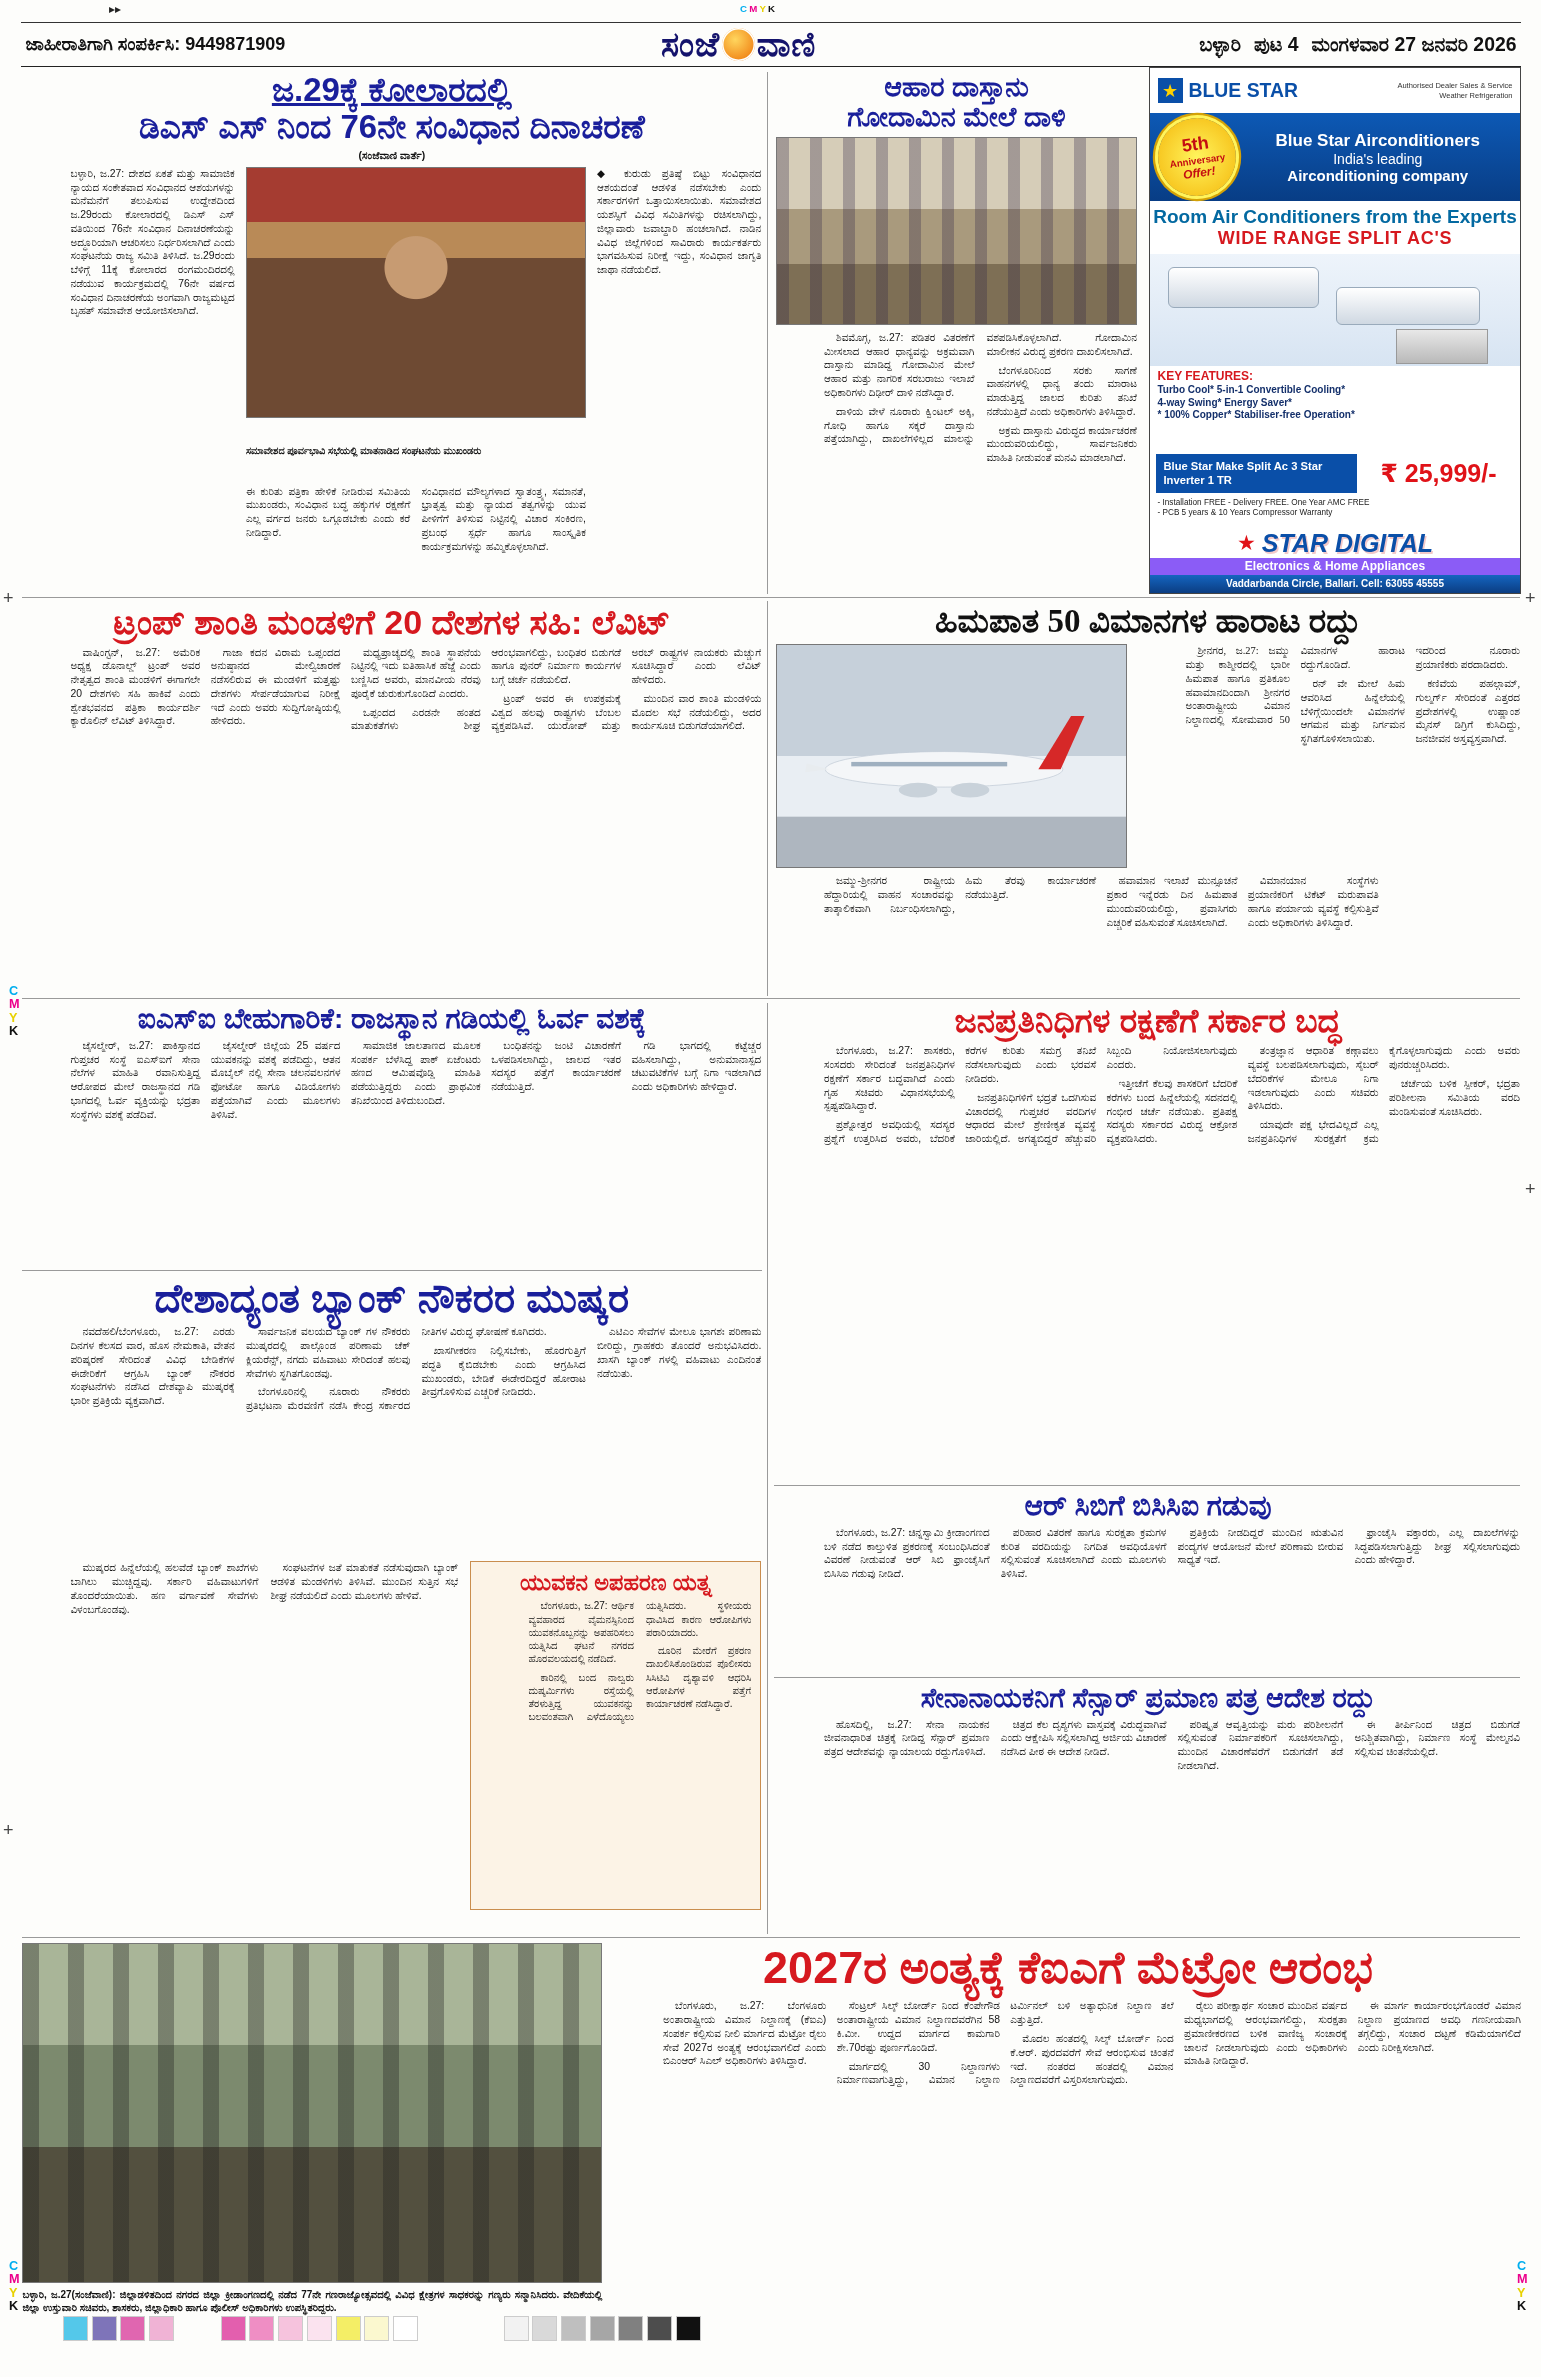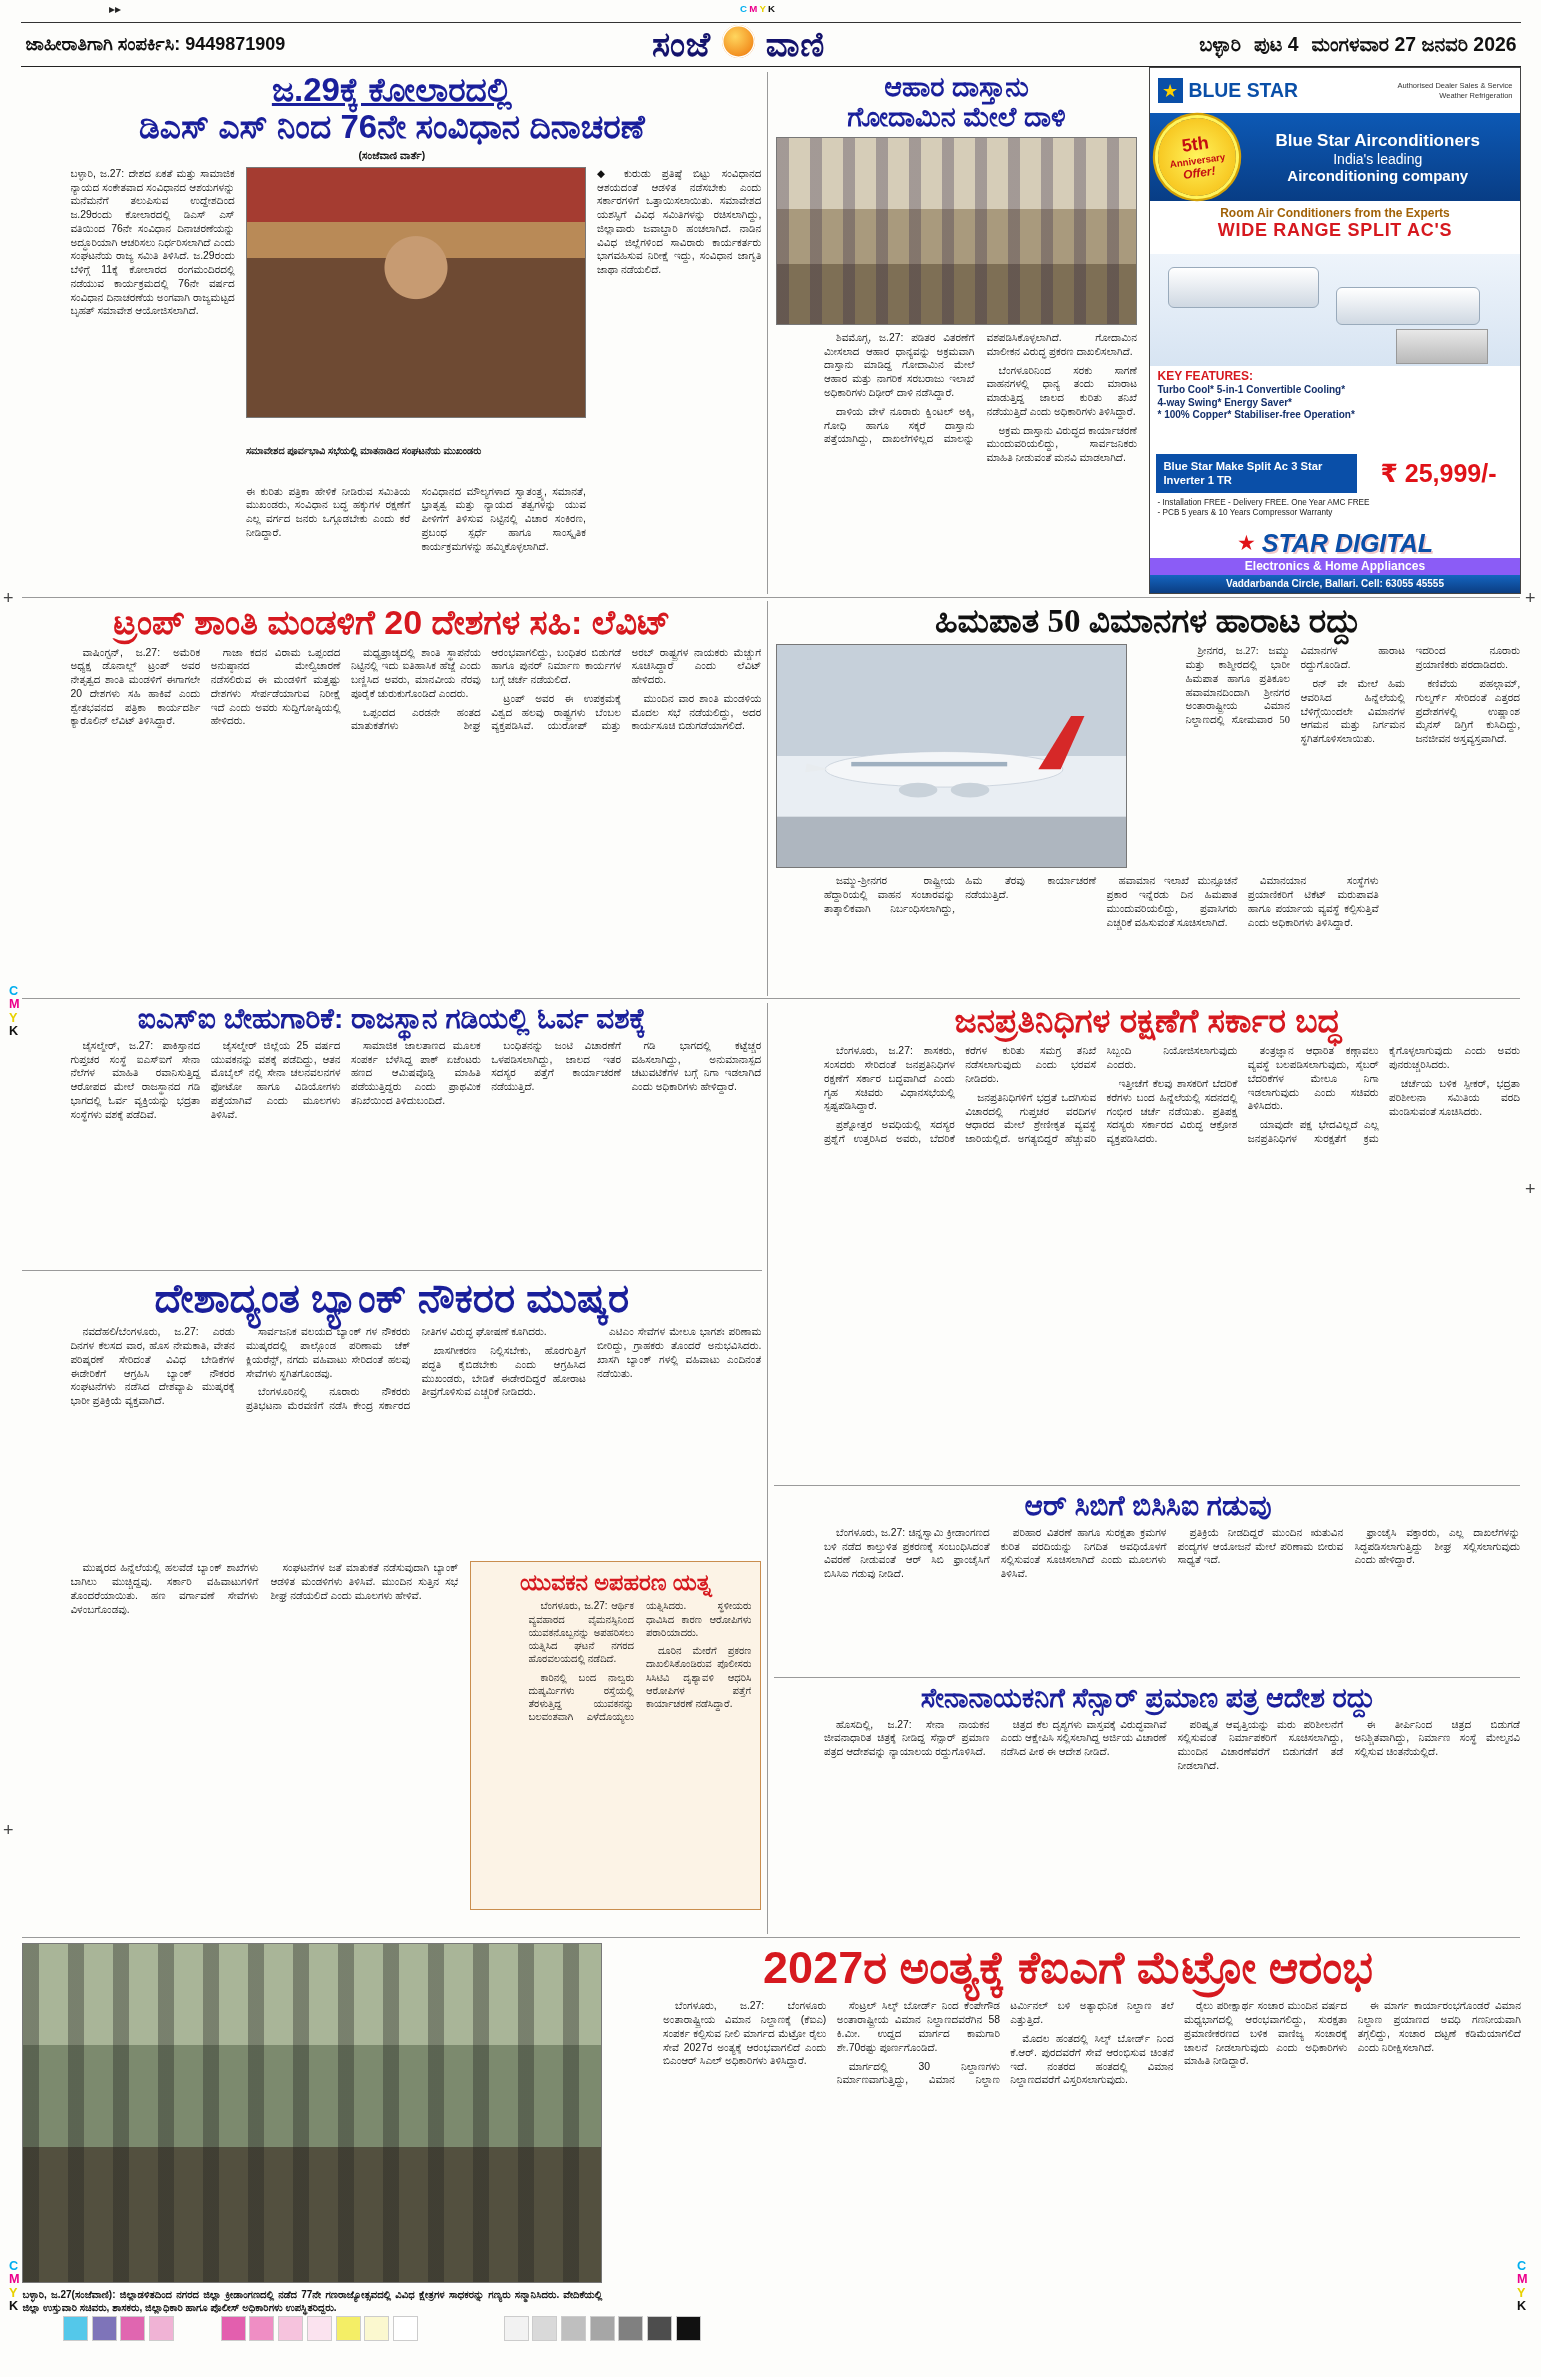--- a/index.html
+++ b/index.html
@@ -9,21 +9,21 @@
   .mark{position:absolute;font-size:12px;font-weight:bold;color:#222;}
   .cmyk-row{position:absolute;display:flex;gap:2.2px;font-size:9.7px;font-weight:bold;}
   .cmyk-v{position:absolute;display:flex;flex-direction:column;font-size:12.7px;font-weight:bold;line-height:1.05;}
   .ltr-c{color:#00aeef}.ltr-m{color:#ec008c}.ltr-y{color:#e8d100}.ltr-k{color:#111}
   .plus{position:absolute;font-size:18px;color:#444;font-weight:normal;}
   
   .header{position:absolute;left:21px;right:21px;top:22.4px;height:43px;
           border-top:0.7px solid #333;border-bottom:1.9px solid #222;
           display:flex;align-items:center;justify-content:space-between;padding:0 4.5px;}
   .h-left{font-size:18px;font-weight:bold;}
-  .h-center{display:flex;align-items:flex-start;gap:11px;font-size:34px;font-weight:bold;color:#14136c;letter-spacing:0.7px;}
+  .h-center{display:flex;align-items:center;gap:2px;font-size:34px;font-weight:bold;color:#14136c;letter-spacing:0.7px;}
   .logo{width:33px;height:33px;border-radius:50%;background:radial-gradient(circle at 40% 35%,#ffd65e,#f28c1d 70%,#c9660d);
         box-shadow:inset 0 0 0 1.5px #fff;}
   .h-right{font-size:19.4px;font-weight:bold;}
   .h-right span{margin-left:7.5px;}
   
   .art{position:absolute;}
   .hl{font-weight:bold;text-align:center;line-height:1.12;margin:0 0 4.5px;}
   .blue{color:#1a1f9b}.red{color:#d6191f}
   .body{font-size:10.4px;line-height:1.32;text-align:justify;overflow:hidden;margin-left:48px;}
   .body p{margin:0 0 5.2px;text-indent:12px;}
@@ -67,21 +67,21 @@
   .ad-band{height:88px;background:linear-gradient(180deg,#0d59b5,#083d85);color:#fff;display:flex;align-items:center;padding:0 7.5px;gap:7.5px;}
   .burst{width:78px;height:78px;border-radius:50%;flex:none;background:radial-gradient(circle,#fff45c,#f7c51e 75%);
          display:flex;flex-direction:column;align-items:center;justify-content:center;color:#c40d12;font-weight:bold;
          text-align:center;transform:rotate(-8deg);box-shadow:0 0 0 3px #fff45c,0 0 0 5.2px #d4a106;}
   .burst .b1{font-size:18px}.burst .b2{font-size:9.7px}.burst .b3{font-size:12px;font-style:italic}
   .ad-tag{text-align:center;flex:1;}
   .ad-tag .t1{font-size:17px;font-weight:bold;}
   .ad-tag .t2{font-size:14px;}
   .ad-tag .t3{font-size:15px;font-weight:bold;}
   .ad-room{height:48px;text-align:center;padding-top:4.5px;}
-  .ad-room .r1{color:#a16207;font-weight:bold;font-size:12px;}
+  .ad-room .r1{color:#0369a1;font-weight:bold;font-size:19px;}
   .ad-room .r2{color:#d6191f;font-weight:bold;font-size:18px;letter-spacing:0.7px;}
   .ad-prod{height:112px;background:linear-gradient(180deg,#eef4fb,#d7e4f2);position:relative;}
   .ac-unit{position:absolute;background:linear-gradient(180deg,#fff,#cfd8e2);border:0.7px solid #9ab;border-radius:6px;}
   .ac1{left:18px;top:13.4px;width:149px;height:39px;}
   .ac2{left:186px;top:33px;width:142px;height:36px;}
   .ac-out{position:absolute;left:246px;top:75px;width:90px;height:33px;background:linear-gradient(180deg,#e8e8e8,#b9b9b9);border:0.7px solid #999;}
   .ad-key{height:78px;padding:3px 7.5px;}
   .ad-key .kf{color:#d6191f;font-weight:bold;font-size:12px;}
   .ad-key p{margin:1.5px 0;font-size:10px;font-weight:bold;color:#14306b;text-indent:0;}
   .ad-price{height:48px;display:flex;align-items:center;gap:6px;padding:0 6px;}

